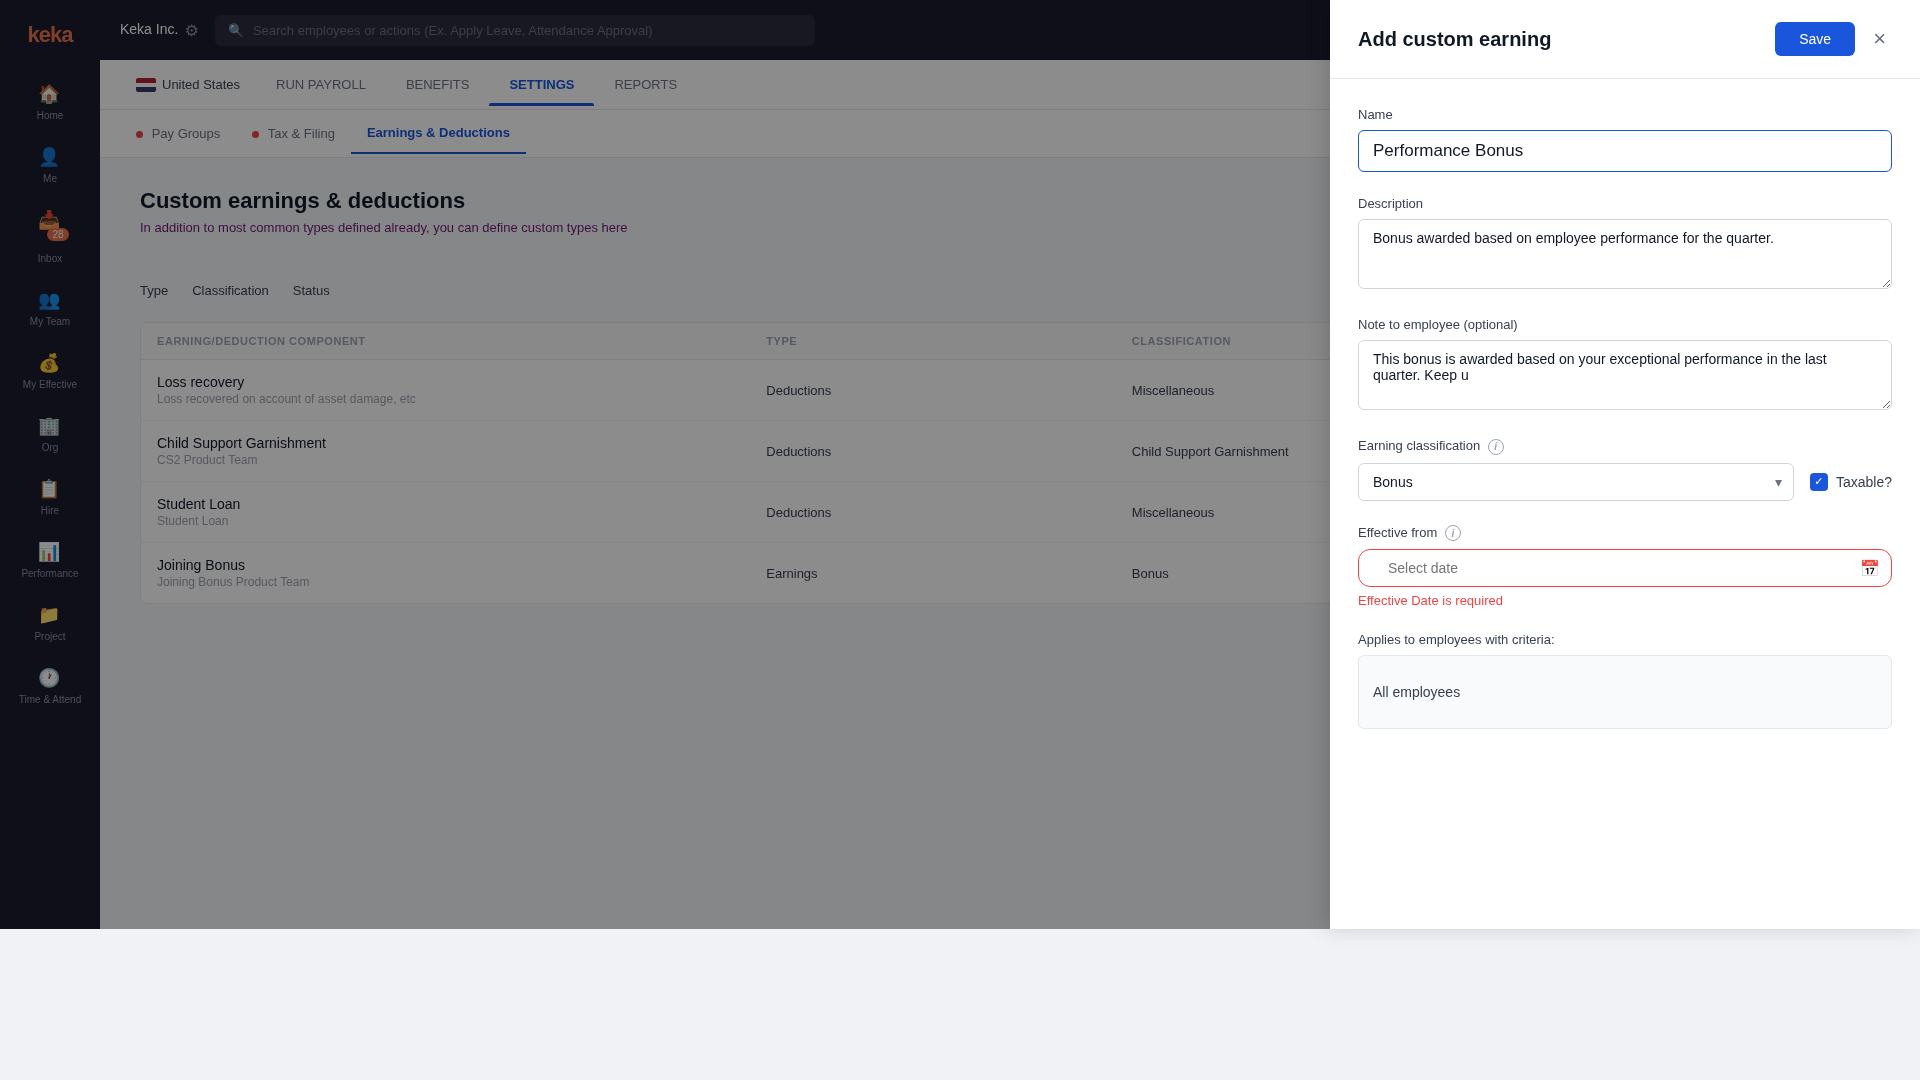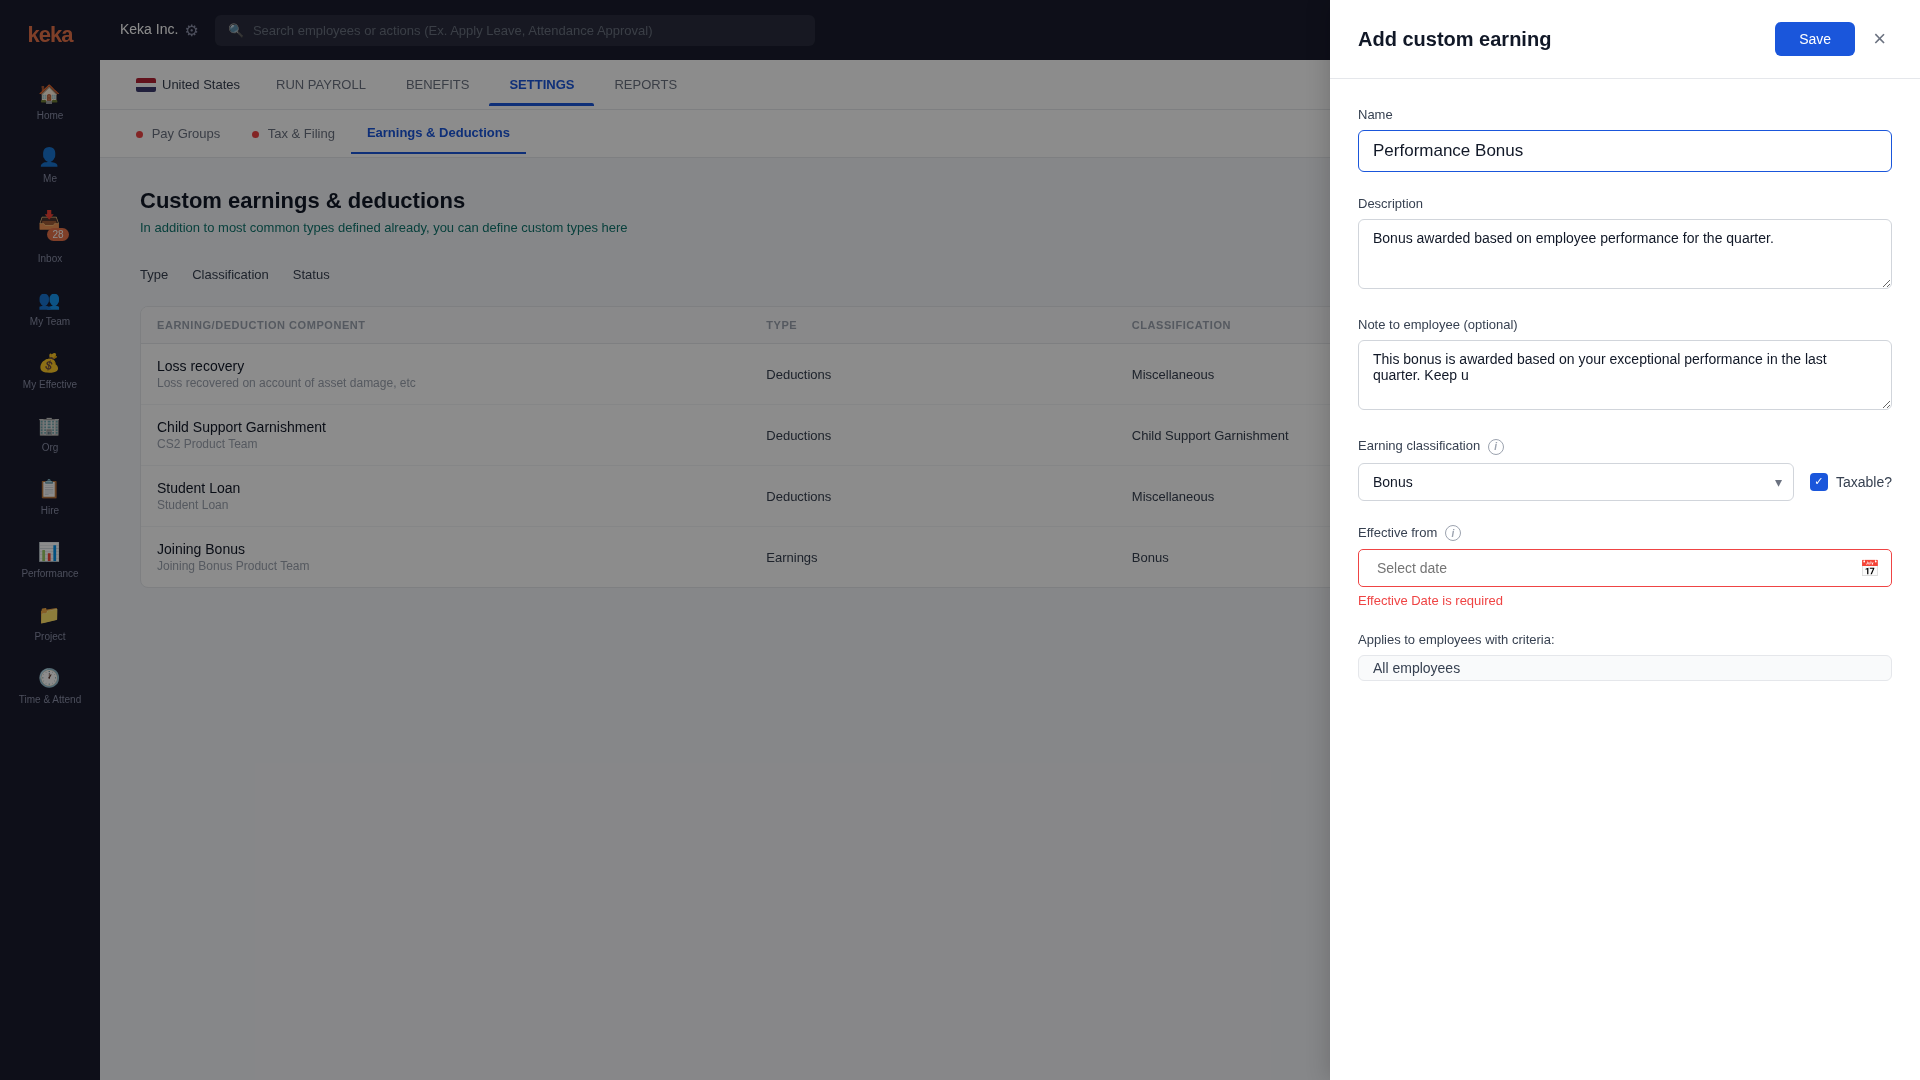--- a/index.html
+++ b/index.html
@@ -9,21 +9,21 @@
     .backdrop {
       position: absolute;
       top: 0; left: 0; right: 0; bottom: 0;
       background: rgba(0,0,0,0.45);
       z-index: 100;
     }
 
     
     .app-container {
       width: 1920px;
-      height: 1080px;
+      height: 929px;
       display: flex;
       flex-direction: row;
       position: relative;
     }
 
     
     .sidebar {
       width: 100px;
       background: #1a1d2e;
       height: 100%;
@@ -199,22 +199,22 @@
 
     .page-title {
       font-size: 22px;
       font-weight: 600;
       color: #111827;
       margin-bottom: 6px;
     }
 
     .page-subtitle {
       font-size: 13px;
-      color: #0f766e;
-      margin-bottom: 24px;
+      color: #701a75;
+      margin-bottom: 40px;
     }
 
     
     .table-toolbar {
       display: flex;
       align-items: center;
       justify-content: space-between;
       margin-bottom: 16px;
     }
 
@@ -434,22 +434,22 @@
       cursor: pointer;
     }
 
     .date-input-wrapper {
       position: relative;
     }
 
     .date-input {
       width: 100%;
       border: 1px solid #d1d5db;
-      border-radius: 5px;
-      padding: 10px 18px;
+      border-radius: 12px;
+      padding: 10px 29px;
       font-size: 14px;
       color: #9ca3af;
       outline: none;
       background: #fff;
     }
 
     .date-input.error-border { border-color: #ef4444; }
 
     .calendar-icon-btn {
       position: absolute;
@@ -464,21 +464,21 @@
     .error-text {
       font-size: 13px;
       color: #ef4444;
       margin-top: 6px;
     }
 
     .applies-to-box {
       background: #f9fafb;
       border: 1px solid #e5e7eb;
       border-radius: 6px;
-      padding: 4px 14px;
+      padding: 28px 14px;
       font-size: 14px;
       color: #374151;
     }
 
     .flag-us {
       width: 20px;
       height: 14px;
       background: linear-gradient(#B22234 33%, #fff 33% 66%, #3C3B6E 66%);
       border-radius: 2px;
       display: inline-block;

